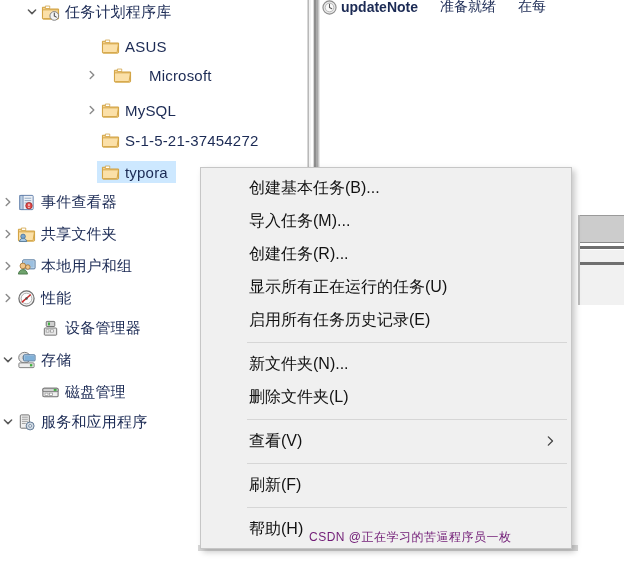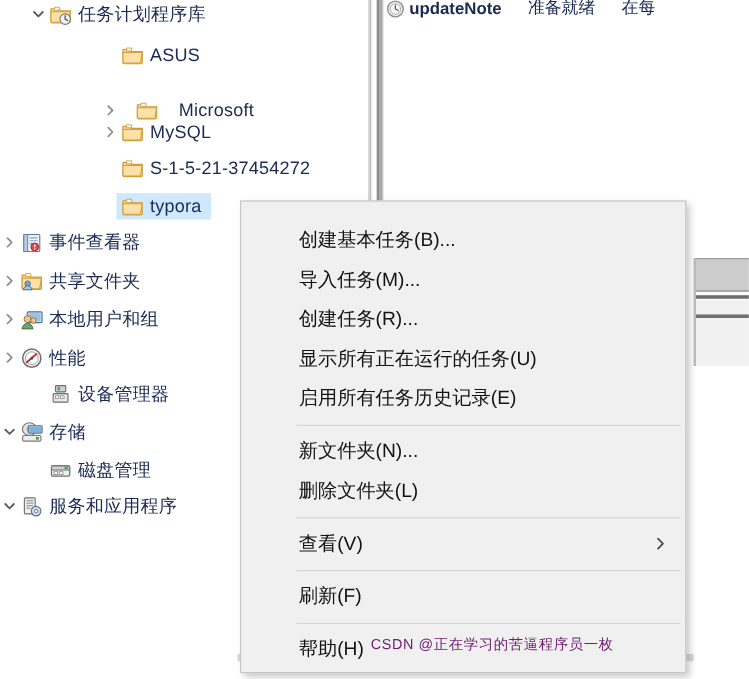--- a/index.html
+++ b/index.html
@@ -175,21 +175,21 @@
   
   #context-menu {
     position: absolute;
     left: 200px;
     top: 167px;
     width: 372px;
     background: #f0f0f0;
     border: 1px solid #c6c6c6;
     box-shadow: 3px 3px 6px rgba(0,0,0,0.22);
     box-sizing: border-box;
-    padding: 16px 0 2px 0;
+    padding: 4px 0 2px 0;
     overflow: hidden;
   }
   .menu-item {
     position: relative;
     height: 33px;
     display: flex;
     align-items: center;
     padding: 0 8px 0 48px;
     font-size: 16px;
     color: #121212;
@@ -249,21 +249,21 @@
       <span class="twisty"></span>
       <span class="ticon">
         <svg viewBox="0 0 20 20" width="19" height="19">
           <path d="M1.5 4.5h6l1.6 1.8h9.4v9.7a1 1 0 0 1-1 1H2.5a1 1 0 0 1-1-1z" fill="#f6d28e" stroke="#cf9f3c" stroke-width="1"></path>
           <path d="M4.6 3.2h4.6v2.6H4.6z" fill="#ffffff" stroke="#cf9f3c" stroke-width="0.8"></path>
           <path d="M1.6 7.2h16.8l-1.4 8.4a1 1 0 0 1-1 .8H2.6a1 1 0 0 1-1-.9z" fill="#fbe0a8" stroke="#cf9f3c" stroke-width="0.9"></path>
         </svg>
       </span>
       <span class="tlabel">ASUS</span>
     </div>
-    <div class="tree-row" style="top: 80px; padding-left: 84px; gap: 12px;">
+    <div class="tree-row" style="top: 63px; padding-left: 84px; gap: 12px;">
       <span class="twisty">
         <svg viewBox="0 0 10 10" width="10" height="10">
           <path d="M3.2 1.4 L6.8 5 L3.2 8.6" fill="none" stroke="#8a8a8a" stroke-width="1.4" stroke-linecap="round" stroke-linejoin="round"></path>
         </svg>
       </span>
       <span class="ticon">
         <svg viewBox="0 0 20 20" width="19" height="19">
           <path d="M1.5 4.5h6l1.6 1.8h9.4v9.7a1 1 0 0 1-1 1H2.5a1 1 0 0 1-1-1z" fill="#f6d28e" stroke="#cf9f3c" stroke-width="1"></path>
           <path d="M4.6 3.2h4.6v2.6H4.6z" fill="#ffffff" stroke="#cf9f3c" stroke-width="0.8"></path>
           <path d="M1.6 7.2h16.8l-1.4 8.4a1 1 0 0 1-1 .8H2.6a1 1 0 0 1-1-.9z" fill="#fbe0a8" stroke="#cf9f3c" stroke-width="0.9"></path>

